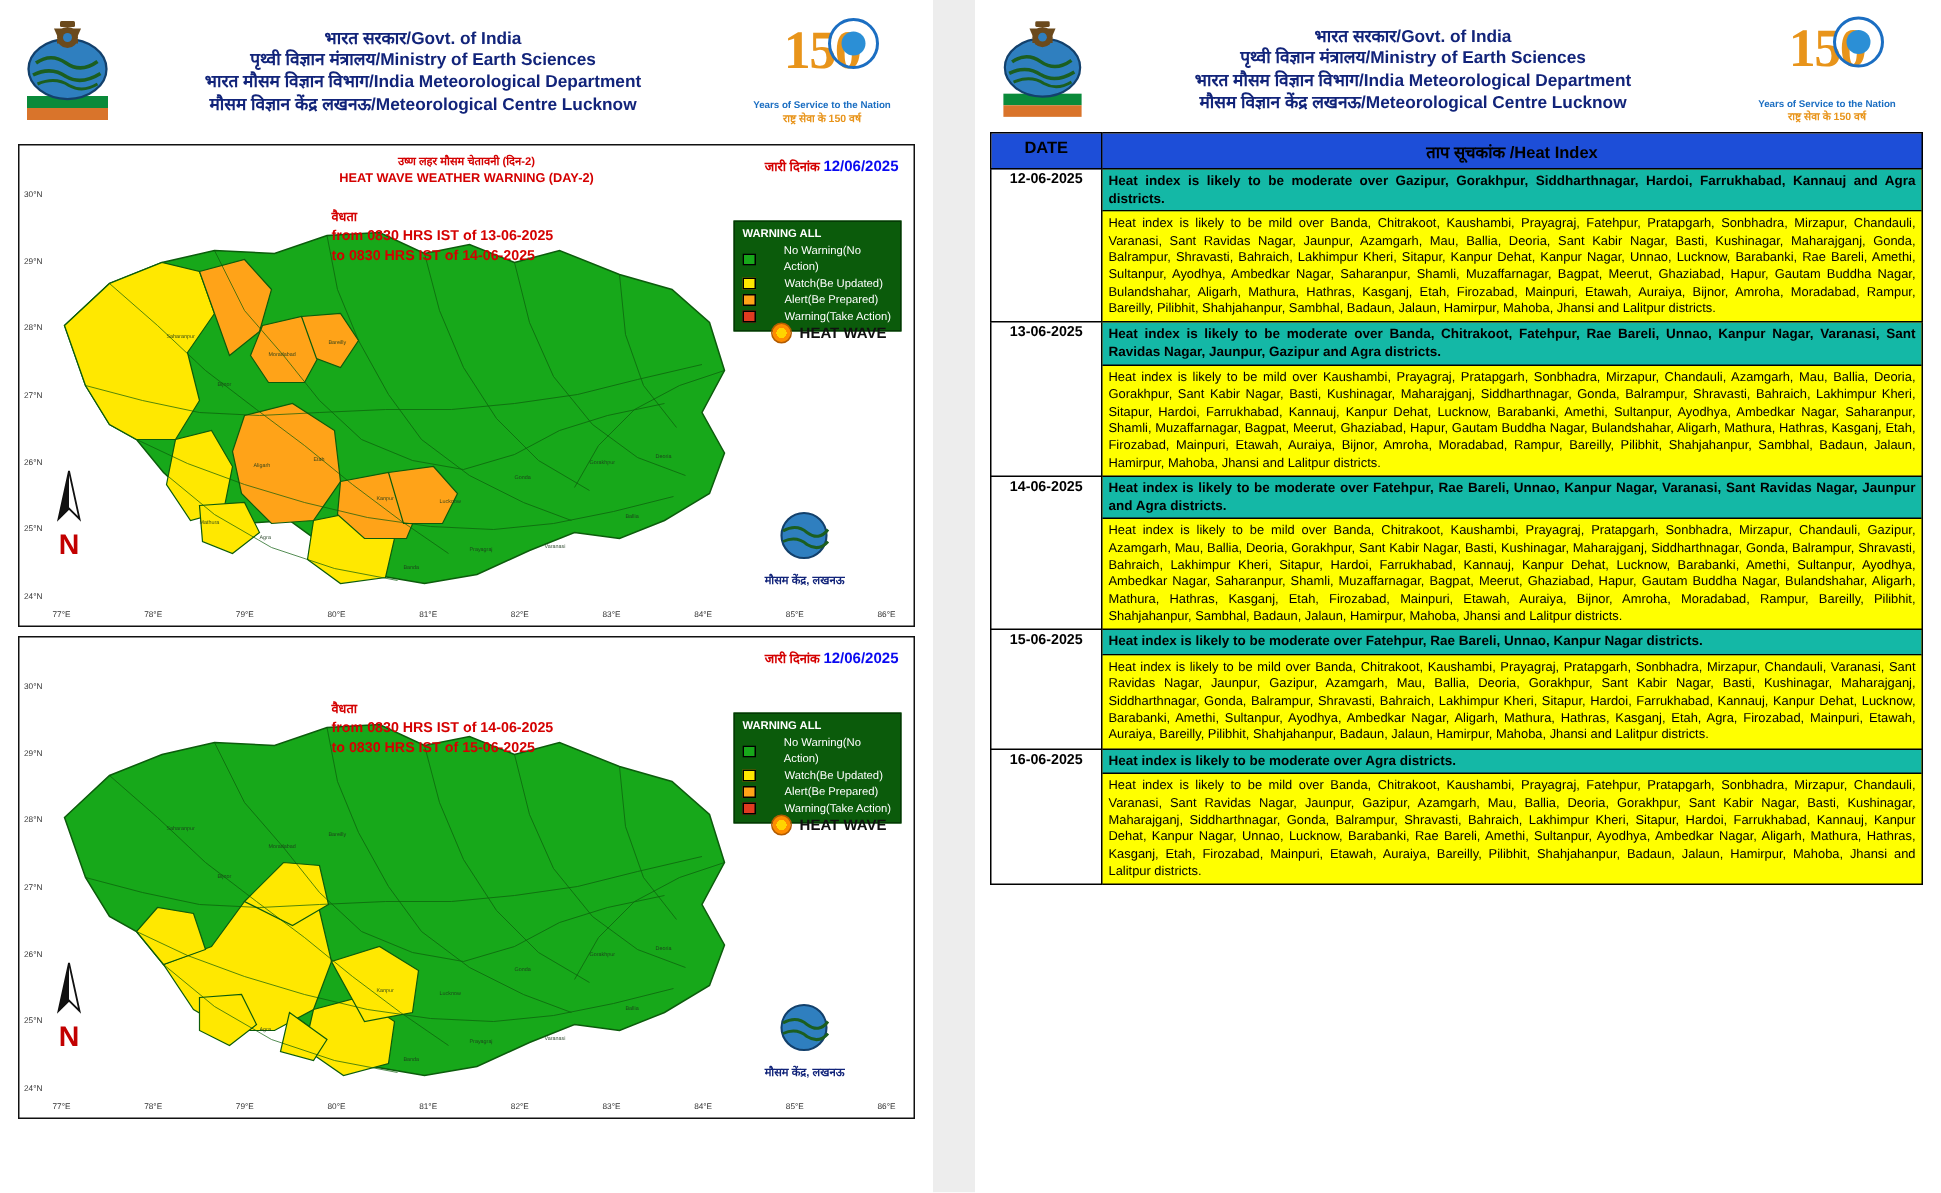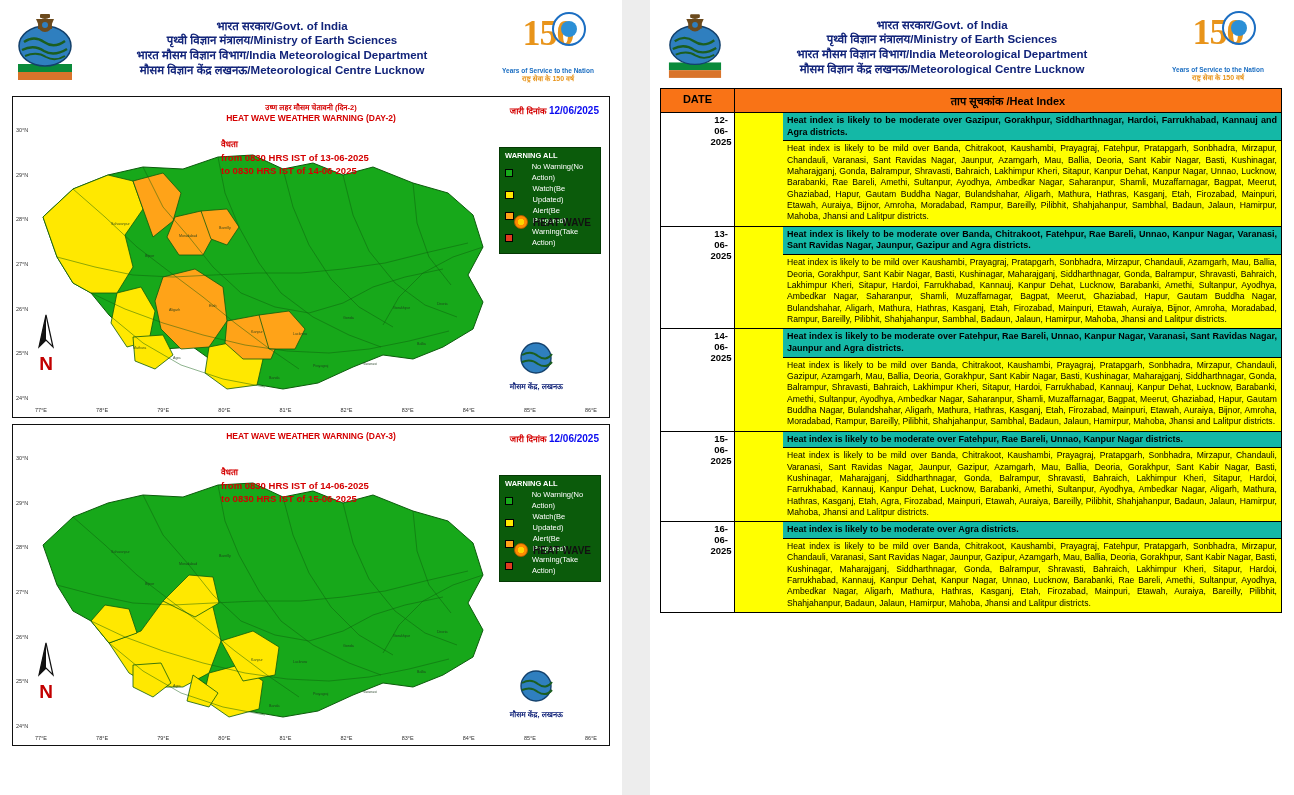--- a/index.html
+++ b/index.html
@@ -82,21 +82,21 @@
   }
   .issued .dt { color: #0a0af0; font-size: 10px; }
   .valid {
     position: absolute; top: 42px; left: 208px;
     color: #d40000; font-weight: bold; font-size: 9.5px; line-height: 1.4;
   }
   .valid .vh { font-size: 8.5px; }
   .legend {
     position: absolute; top: 50px; right: 8px;
     background: #0b5b0b; color: #fff; border: 1px solid #043904;
-    font-size: 7.5px; padding: 3px 6px 4px 5px; width: 102px;
+    font-size: 7.5px; padding: 3px 6px 4px 5px; width: 112px;
   }
   .legend .lg-title { font-weight: bold; font-size: 7.5px; margin-bottom: 2px; }
   .legend .lg-row { display: flex; align-items: center; gap: 19px; line-height: 1.45;}
   .sw { width: 9px; height: 8px; display:inline-block; border: 1px solid #000; }
   .sw-g { background: #17a81a; }
   .sw-y { background: #ffe800; }
   .sw-o { background: #ffa318; }
   .sw-r { background: #e03b20; }
   .hw-label {
     position: absolute; right: 18px; top: 118px;
@@ -133,24 +133,23 @@
     margin: 10px 0 6px 2px;
   }
   table.hi {
     border-collapse: collapse;
     width: 100%;
     table-layout: fixed;
   }
   table.hi th, table.hi td {
     border: 1px solid #000;
     vertical-align: top;
-    padding-left: 48px;
   }
   table.hi th {
-    background: #f97316;
+    background: #1d4ed8;
     font-size: 11px;
     padding: 4px 2px;
     text-align: center;
   }
   th.c-date { width: 74px; }
   td.c-date {
     text-align: center; font-size: 9.5px; font-weight: bold;
     background: #ffffff; vertical-align: middle;
   }
   td.c-body { padding: 0; background: #ffff00; }
@@ -377,21 +376,20 @@
           <text x="424" y="208">Deoria</text>
           <text x="300" y="270">Prayagraj</text>
           <text x="350" y="268">Varanasi</text>
           <text x="256" y="282">Banda</text>
           <text x="160" y="262">Agra</text>
           <text x="404" y="248">Ballia</text>
         </g>
       </svg>
 
       <div class="map-title">
-        <div>HEAT WAVE WEATHER WARNING (DAY-3)</div>
       </div>
 
       <div class="issued">
         <span>जारी दिनांक</span>
         <span class="dt">12/06/2025</span>
       </div>
 
       <div class="valid">
         <div class="vh">वैधता</div>
         <div>from 0830 HRS IST of  14-06-2025</div>

